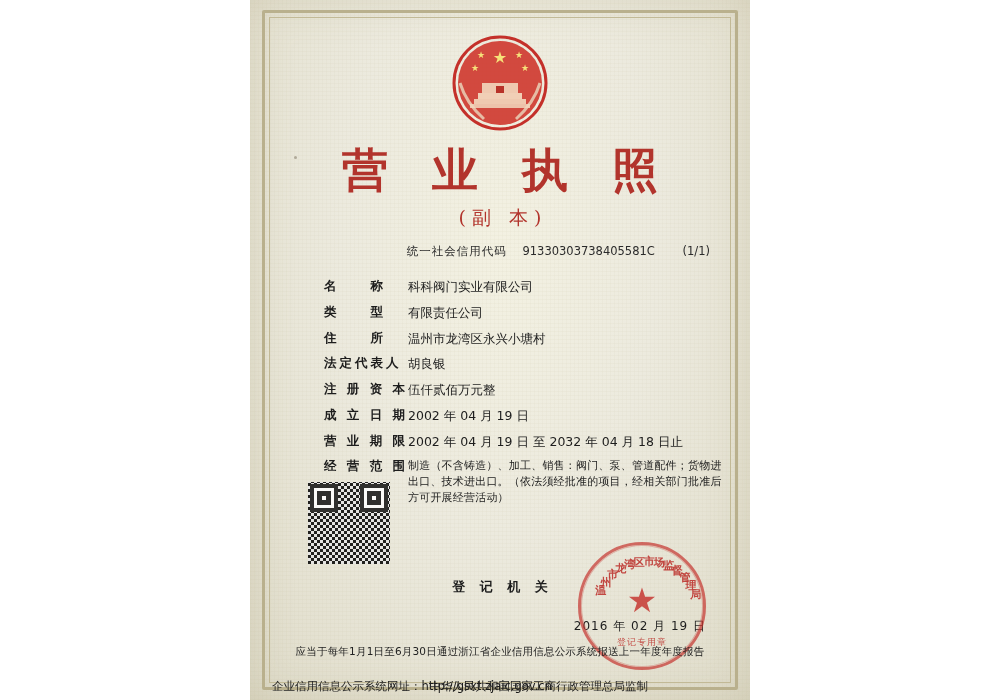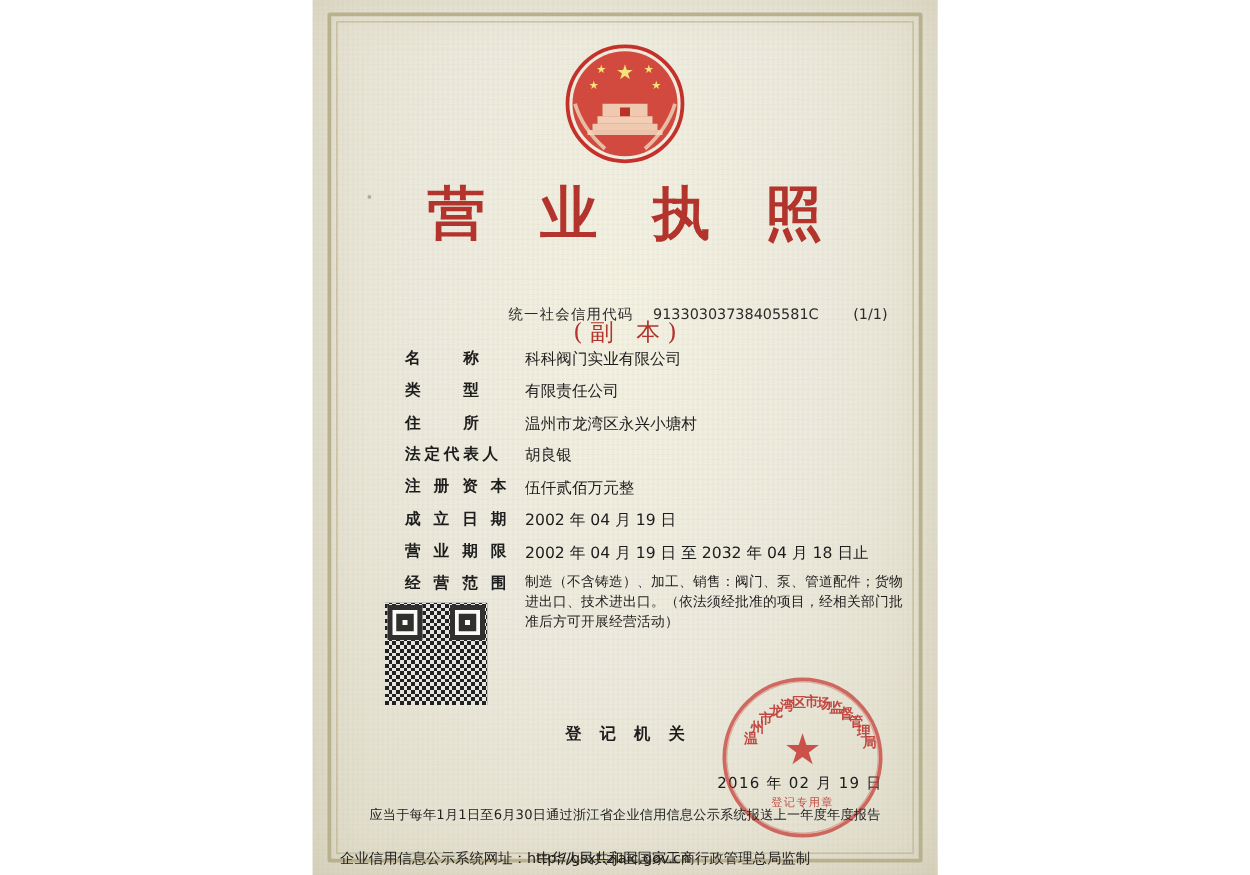--- a/index.html
+++ b/index.html
@@ -104,21 +104,20 @@
     position: absolute;
     left: 0;
     right: 0;
     top: 205px;
     text-align: center;
     font-size: 19px;
     letter-spacing: 6px;
     color: #b2342c;
     text-indent: 6px;
     font-family: "DejaVu Serif", serif;
-    margin-top: 48px;
   }
 
   
   .credit-line {
     position: absolute;
     right: 40px;
     top: 244px;
     font-size: 11.5px;
     color: #2b2b2b;
     white-space: nowrap;
@@ -150,21 +149,20 @@
     letter-spacing: 3px;
     font-family: "DejaVu Sans", sans-serif;
     font-size: 12.5px;
     white-space: nowrap;
   }
   .row .val {
     flex: 1;
     font-family: "DejaVu Sans", sans-serif;
     font-size: 12.5px;
     line-height: 1.5;
-    margin-left: 12px;
   }
   .row.scope .val {
     font-size: 11px;
     line-height: 1.45;
     letter-spacing: 0.2px;
   }
 
   
   .qr {
     position: absolute;

